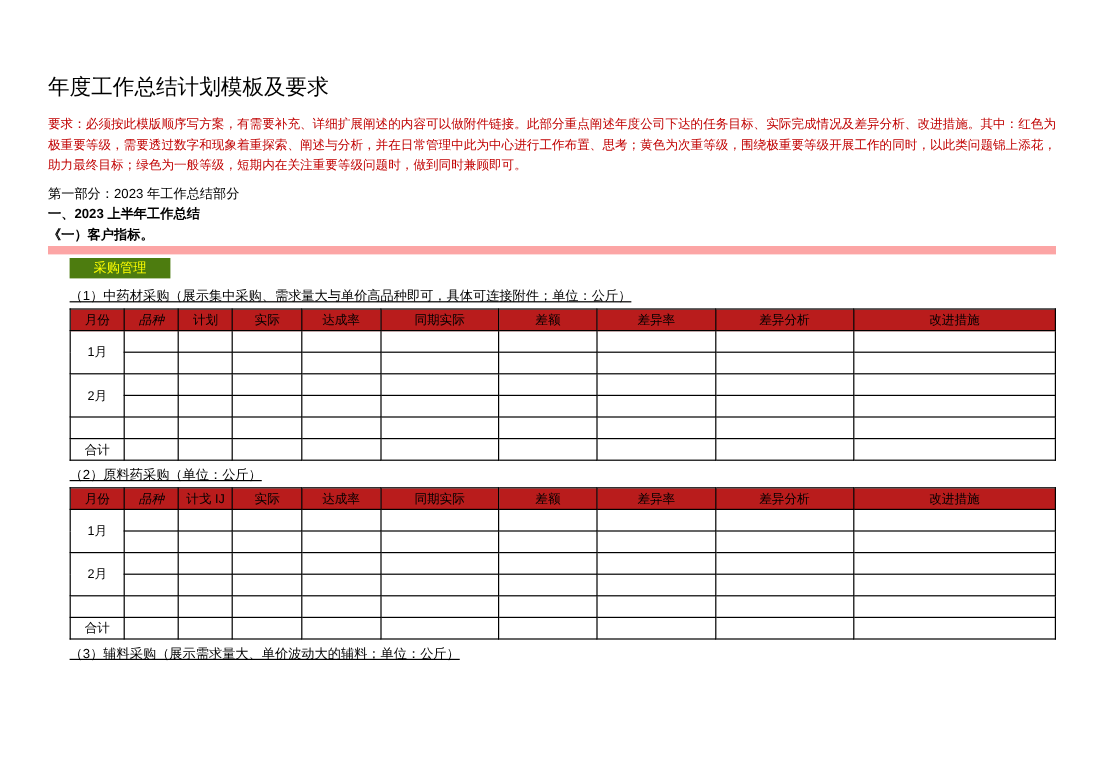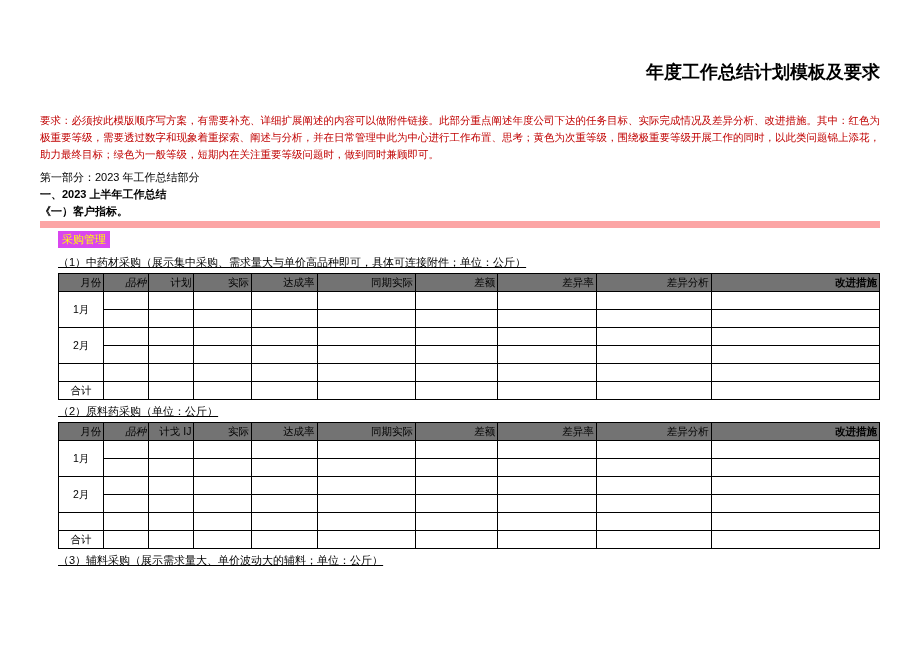--- a/index.html
+++ b/index.html
@@ -11,24 +11,24 @@
       justify-content: center;
     }
     .page {
       background: #ffffff;
       width: 920px;
       min-height: 651px;
       padding: 60px 40px 120px 40px;
       position: relative;
     }
     .title {
-      text-align: right;
+      text-align: left;
       font-size: 18px;
-      font-weight: bold;
-      margin-bottom: 28px;
+      font-weight: normal;
+      margin-bottom: 12px;
       color: #000;
     }
     .req {
       color: #c00000;
       font-size: 10.5px;
       line-height: 1.6;
       margin-bottom: 8px;
     }
     .section-line {
       font-size: 11px;
@@ -37,24 +37,24 @@
     }
     .bold { font-weight: bold; }
     .kpi-line {
       font-weight: bold;
       font-size: 11px;
       border-bottom: 7px solid #fca5a5;
       padding-bottom: 2px;
       margin-bottom: 0;
     }
     .highlight-red {
-      background: #d946ef;
+      background: #4d7c0f;
       color: #ffff00;
       display: inline-block;
-      padding: 1px 4px;
+      padding: 1px 20px;
       font-size: 11px;
       margin: 3px 0 3px 18px;
     }
     .sub {
       font-size: 11px;
       margin: 4px 0 3px 18px;
       text-decoration: underline;
     }
     table {
       border-collapse: collapse;
@@ -64,34 +64,33 @@
     }
     th, td {
       border: 1px solid #000;
       height: 18px;
       font-size: 10.5px;
       text-align: center;
       vertical-align: middle;
       padding: 1px 2px;
     }
     th {
-      background: #737373;
+      background: #b91c1c;
       font-weight: normal;
-      text-align: right;
     }
     .col-month { width: 5.5%; }
     .col-pin { width: 5.5%; font-style: italic; }
     .col-plan { width: 5.5%; }
     .col-actual { width: 7%; }
     .col-rate { width: 8%; }
     .col-same { width: 12%; }
     .col-diff { width: 10%; }
     .col-diffrate { width: 12%; }
     .col-analysis { width: 14%; }
-    .col-action { width: 20.5%; font-weight: bold; }
+    .col-action { width: 20.5%; }
     .pagenum {
       position: absolute;
       bottom: 14px;
       left: 50%;
       transform: translateX(-50%);
       font-size: 10px;
       color: #999;
     }
   </style>
 </head>

